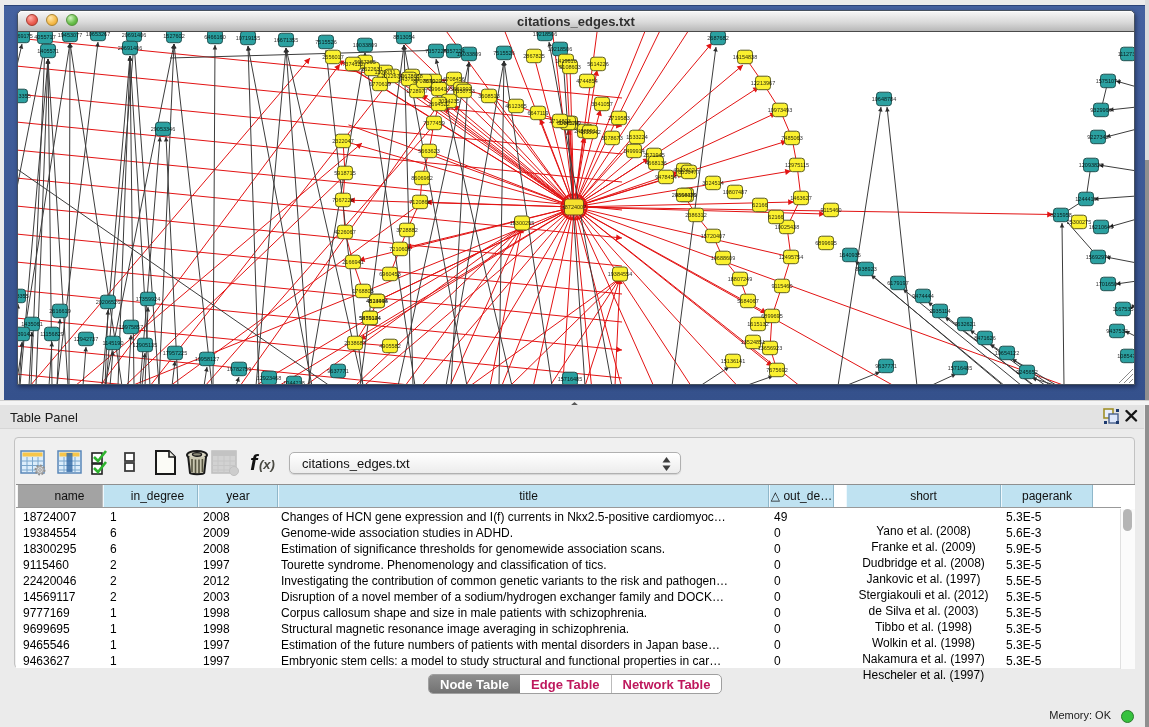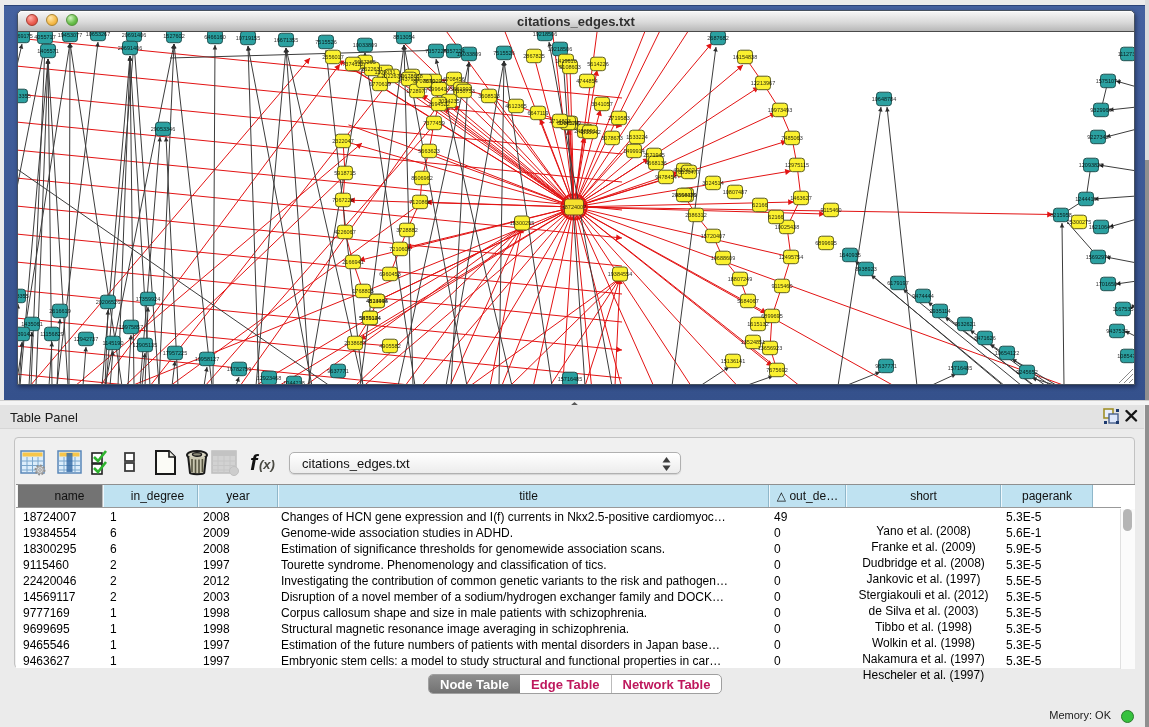--- a/index.html
+++ b/index.html
@@ -904,46 +904,46 @@
        <text x="9" y="20" font-size="13" font-style="italic" font-weight="bold" font-family="Liberation Serif,serif" fill="#4a4a42">(x)</text>
       </g>
     </svg>
     <div id="combo">citations_edges.txt<svg style="position:absolute;right:9px;top:4px" width="9" height="14" viewBox="0 0 9 14">
           <path d="M4.5 0 L8.5 5.4 L0.5 5.4 Z" fill="#3c3c3c"></path>
           <path d="M4.5 14 L8.5 8.6 L0.5 8.6 Z" fill="#3c3c3c"></path>
         </svg></div>
   </div>
   <div id="tbl">
     <div id="thead">
-      <div class="th" style="left:1px;width:86px;background:#737373;border-left-color:#f5f5f5;border-right-color:#bcbcbc;text-indent:19px;">name</div>
+      <div class="th" style="left:1px;width:86px;background:#a3a3a3;border-left-color:#f5f5f5;border-right-color:#bcbcbc;text-indent:19px;">name</div>
       <div class="th" style="left:87px;width:95px;text-indent:14px;">in_degree</div>
       <div class="th" style="left:182px;width:80px;">year</div>
       <div class="th" style="left:262px;width:491px;text-indent:10px;">title</div>
-      <div class="th" style="left:753px;width:77px;">△ out_de…</div>
+      <div class="th" style="left:753px;width:65px;">△ out_de…</div>
       <div class="th" style="left:830px;width:155px;">short</div>
       <div class="th" style="left:985px;width:92px;">pagerank</div>
     </div>
     <div id="tbody">
 <div class="tr">
           <div class="c0">18724007</div>
           <div class="c1">1</div>
           <div class="c2">2008</div>
           <div class="c3">Changes of HCN gene expression and I(f) currents in Nkx2.5-positive cardiomyoc…</div>
           <div class="c4">49</div>
           <div class="c5">Yano et al. (2008)</div>
           <div class="c6">5.3E-5</div>
         </div>
 <div class="tr">
           <div class="c0">19384554</div>
           <div class="c1">6</div>
           <div class="c2">2009</div>
           <div class="c3">Genome-wide association studies in ADHD.</div>
           <div class="c4">0</div>
           <div class="c5">Franke et al. (2009)</div>
-          <div class="c6">5.6E-1</div>
+          <div class="c6">5.6E-3</div>
         </div>
 <div class="tr">
           <div class="c0">18300295</div>
           <div class="c1">6</div>
           <div class="c2">2008</div>
           <div class="c3">Estimation of significance thresholds for genomewide association scans.</div>
           <div class="c4">0</div>
           <div class="c5">Dudbridge et al. (2008)</div>
           <div class="c6">5.9E-5</div>
         </div>

